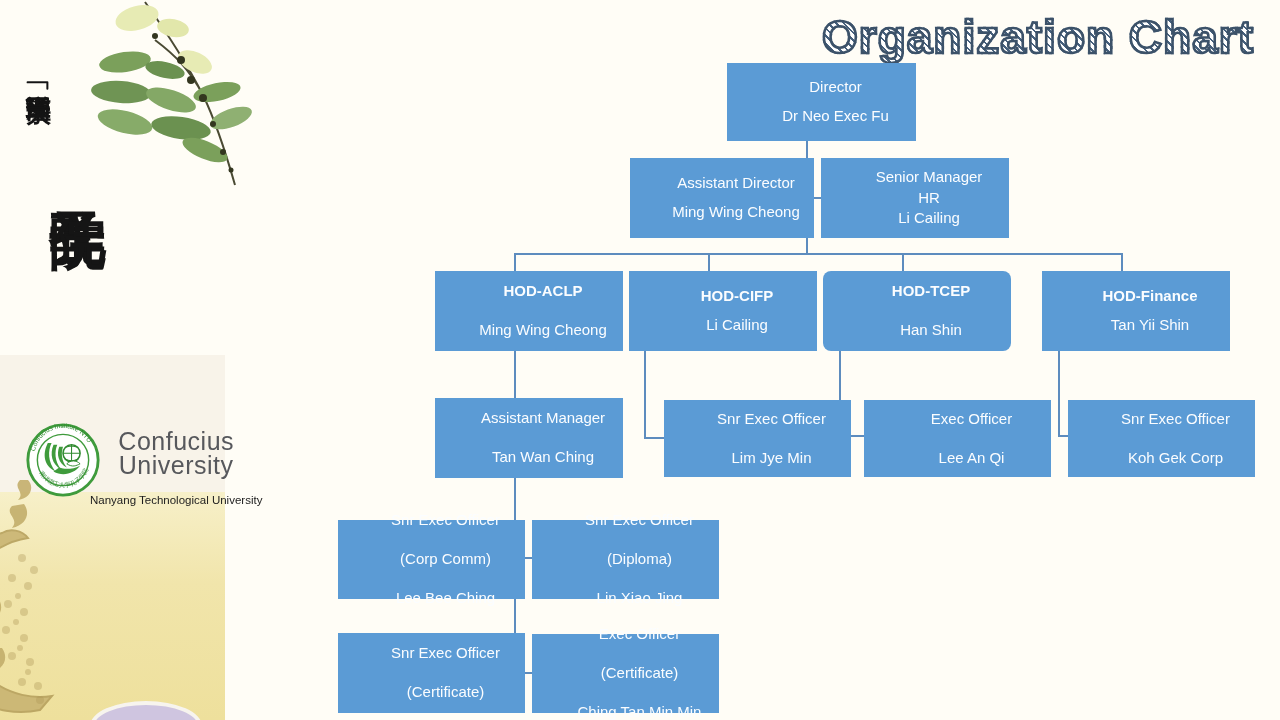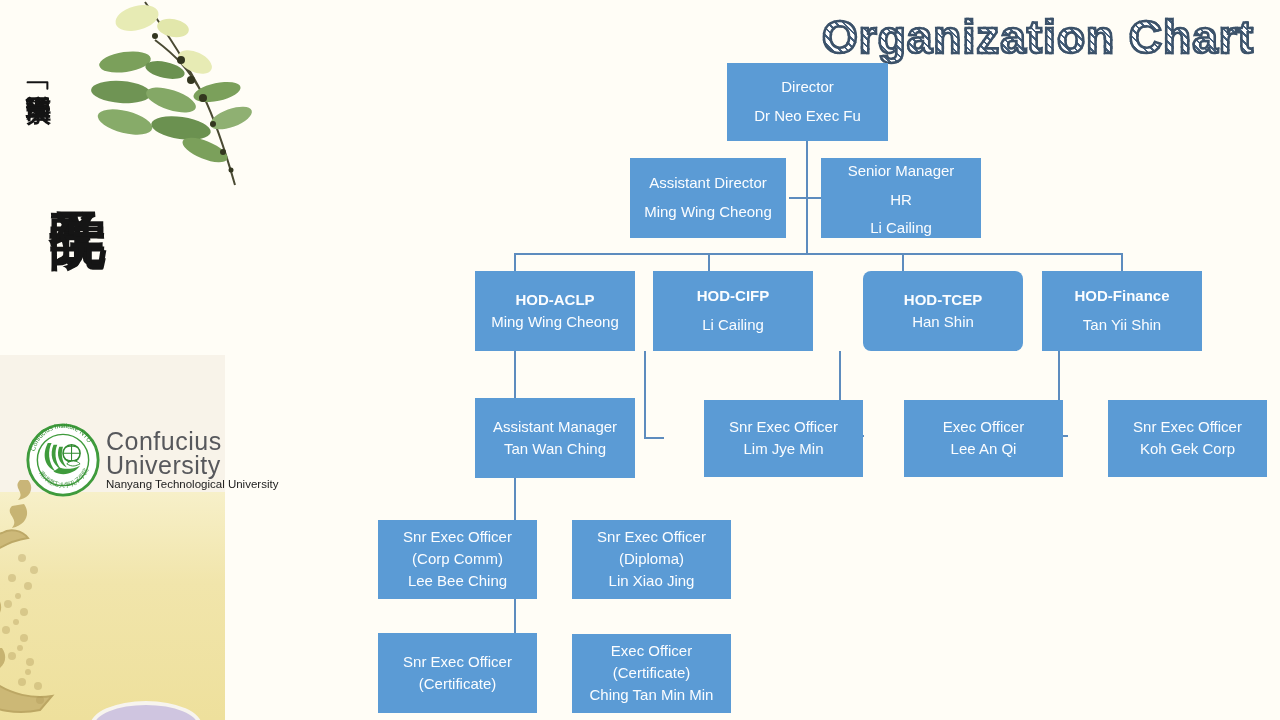--- a/index.html
+++ b/index.html
@@ -17,36 +17,36 @@
     background:#cfc5e0;border:4px solid #f7f4ee;}
 
   .cn-small{position:absolute;left:26px;top:74px;writing-mode:vertical-rl;text-orientation:upright;
     font-family:"Liberation Serif",serif;font-weight:bold;font-size:25px;line-height:1;
     letter-spacing:1px;color:#141414;}
   .cn-call{position:absolute;left:48px;top:166px;writing-mode:vertical-rl;text-orientation:upright;
     font-family:"Liberation Serif",serif;font-weight:900;font-size:57px;line-height:1.05;
     letter-spacing:0px;color:#151515;}
 
   .logo{position:absolute;left:25px;top:421px;}
-  .logo-text{position:absolute;left:106px;top:430px;color:#57585c;}
+  .logo-text{position:absolute;left:90px;top:430px;color:#57585c;text-align:center;}
   .logo-name{font-size:25px;line-height:0.95;letter-spacing:0.5px;}
-  .logo-sub{margin-top:0;font-size:11.5px;color:#1c1c1c;white-space:nowrap;}
+  .logo-sub{margin-top:16px;font-size:11.5px;color:#1c1c1c;white-space:nowrap;}
 
   
   .title{position:absolute;top:10px;right:26px;font-weight:bold;font-size:46px;letter-spacing:1px;
     font-family:"Liberation Sans",sans-serif;
     -webkit-text-stroke:2.6px #3c5269;
     background:repeating-linear-gradient(45deg,#46607c 0,#46607c 1.8px,#ffffff 1.8px,#ffffff 5.4px);
     -webkit-background-clip:text;background-clip:text;color:transparent;}
 
   
   .node{position:absolute;background:#5b9bd5;color:#fbfdff;display:flex;flex-direction:column;
-    align-items:center;justify-content:center;text-align:center;font-size:15px;line-height:1.25;}
+    align-items:center;justify-content:center;text-align:center;font-size:15px;line-height:1.25;padding-left:28px;}
   .node .ln{display:block;padding:0 6px;}
-  .gap10{row-gap:10px;} .gap6{row-gap:10px;justify-content:flex-end;} .gap2{row-gap:3px;margin-left:40px;} .b{font-weight:bold;}
+  .gap10{row-gap:10px;} .gap6{row-gap:2px;} .gap2{row-gap:20px;} .b{font-weight:bold;}
 
   
   .hline,.vline{position:absolute;background:#5d8cbe;}
   .hline{height:2px;} .vline{width:2px;}
 </style>
 </head>
 <body>
 
 <div class="slide">
 
@@ -169,21 +169,21 @@
     <span class="ln">Senior Manager</span>
     <span class="ln">HR</span>
     <span class="ln">Li Cailing</span>
   </div>
 
   <div class="node gap2" style="left:435px;top:271px;width:160px;height:80px;">
     <span class="ln b">HOD-ACLP</span>
     <span class="ln">Ming Wing Cheong</span>
   </div>
 
-  <div class="node gap10" style="left:629px;top:271px;width:160px;height:80px;margin-left:24px;">
+  <div class="node gap10" style="left:629px;top:271px;width:160px;height:80px;">
     <span class="ln b">HOD-CIFP</span>
     <span class="ln">Li Cailing</span>
   </div>
 
   <div class="node gap2" style="left:823px;top:271px;width:160px;height:80px;border-radius:8px;">
     <span class="ln b">HOD-TCEP</span>
     <span class="ln">Han Shin</span>
   </div>
 
   <div class="node gap10" style="left:1042px;top:271px;width:160px;height:80px;">

